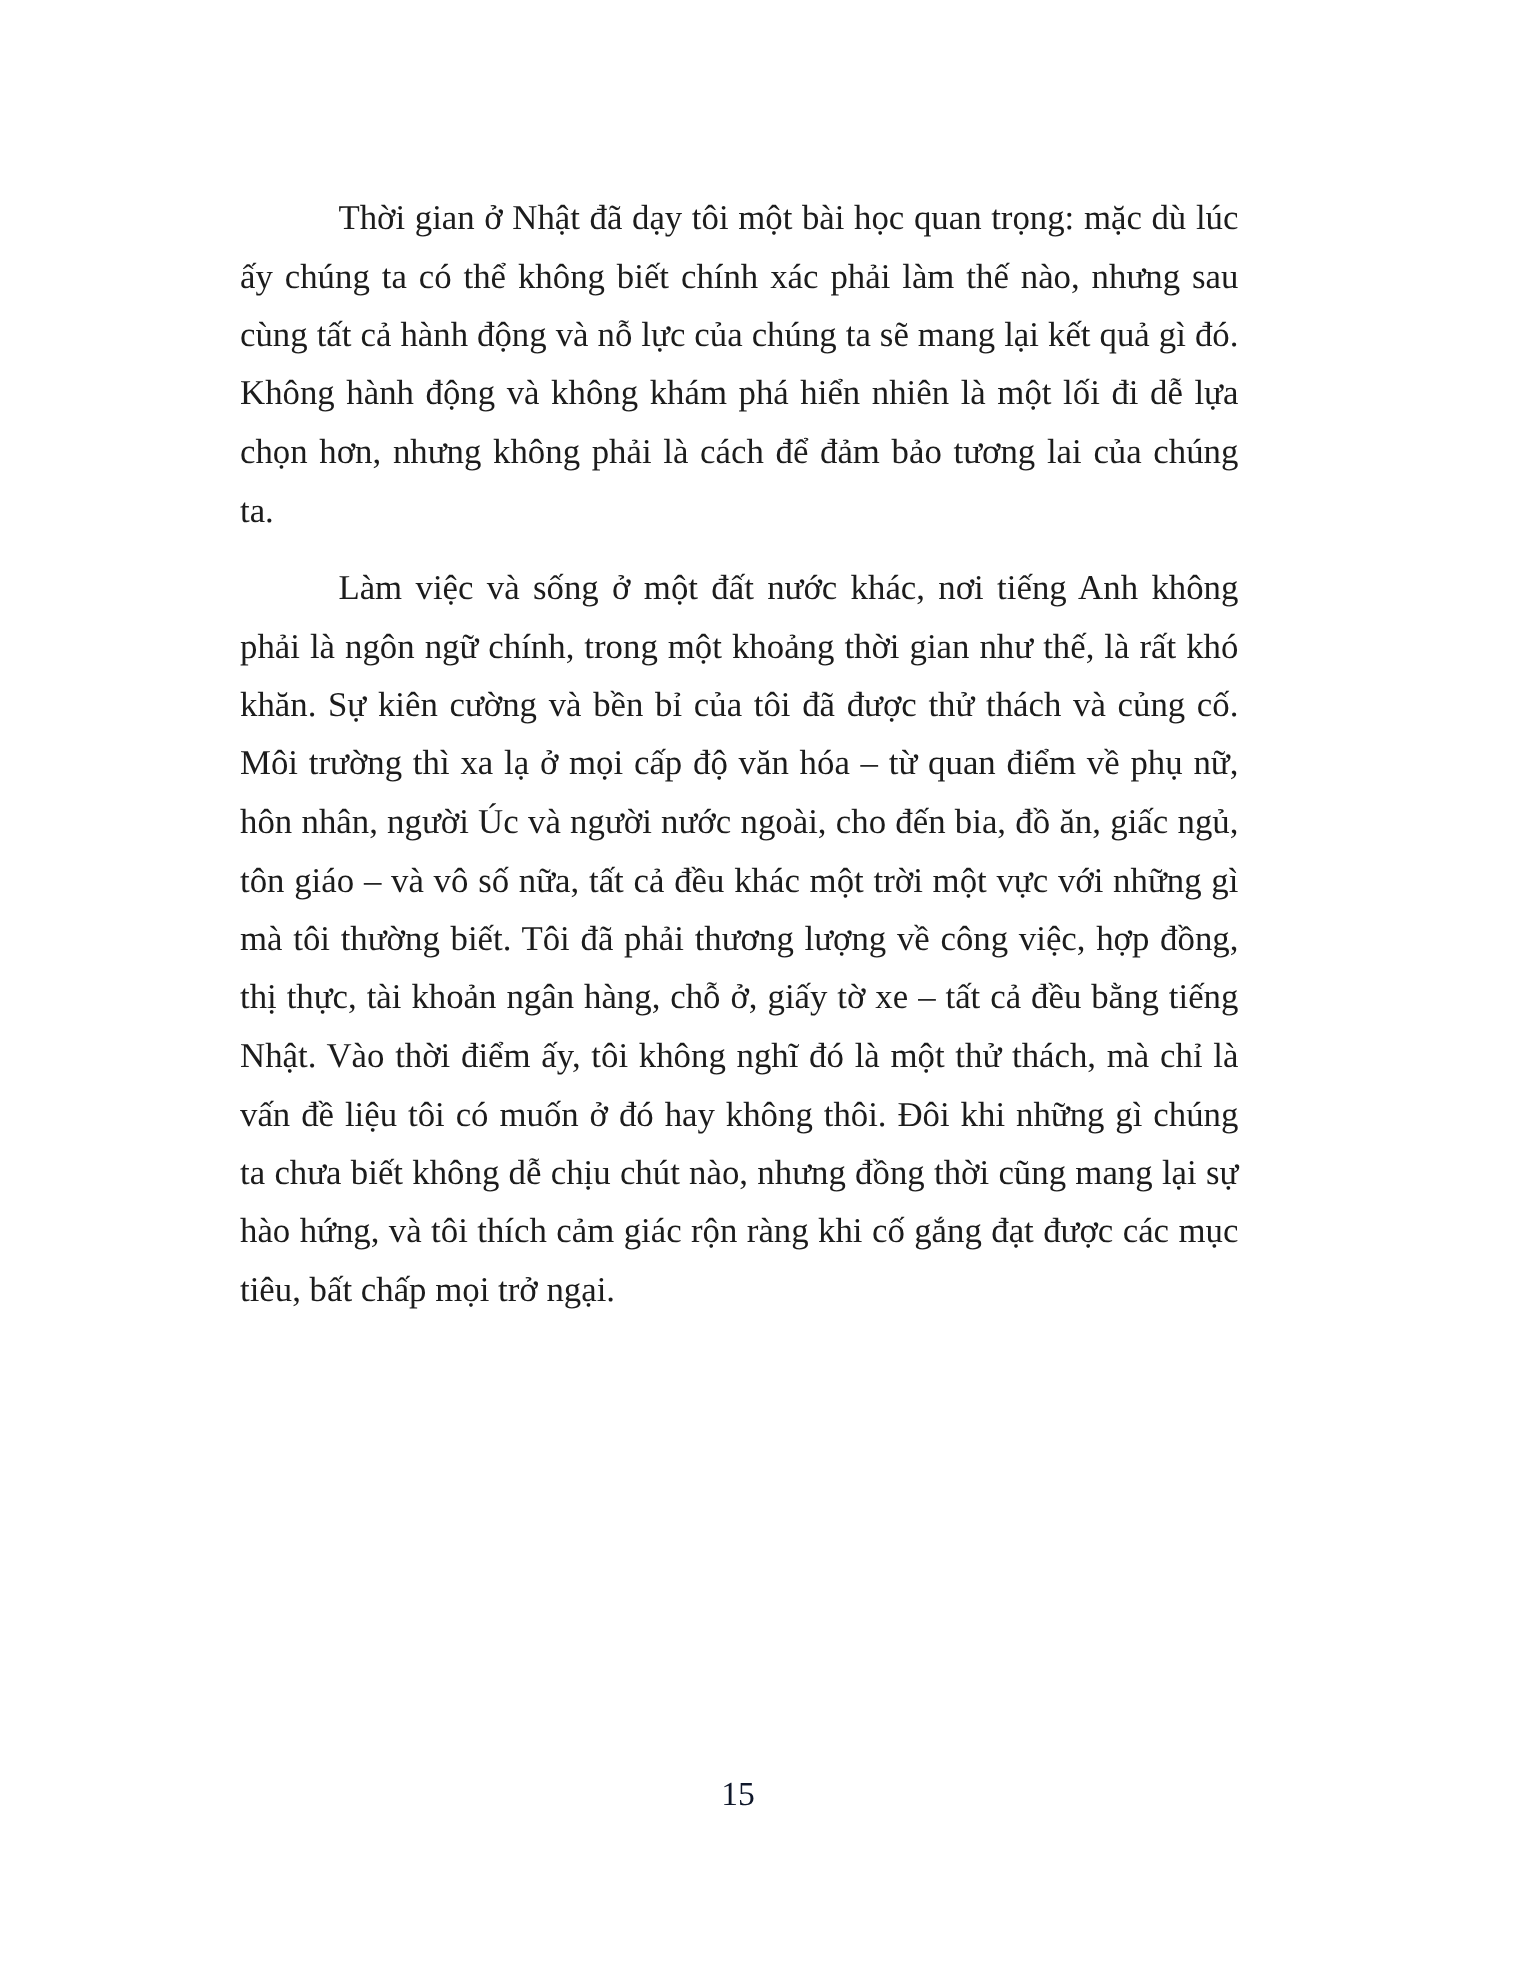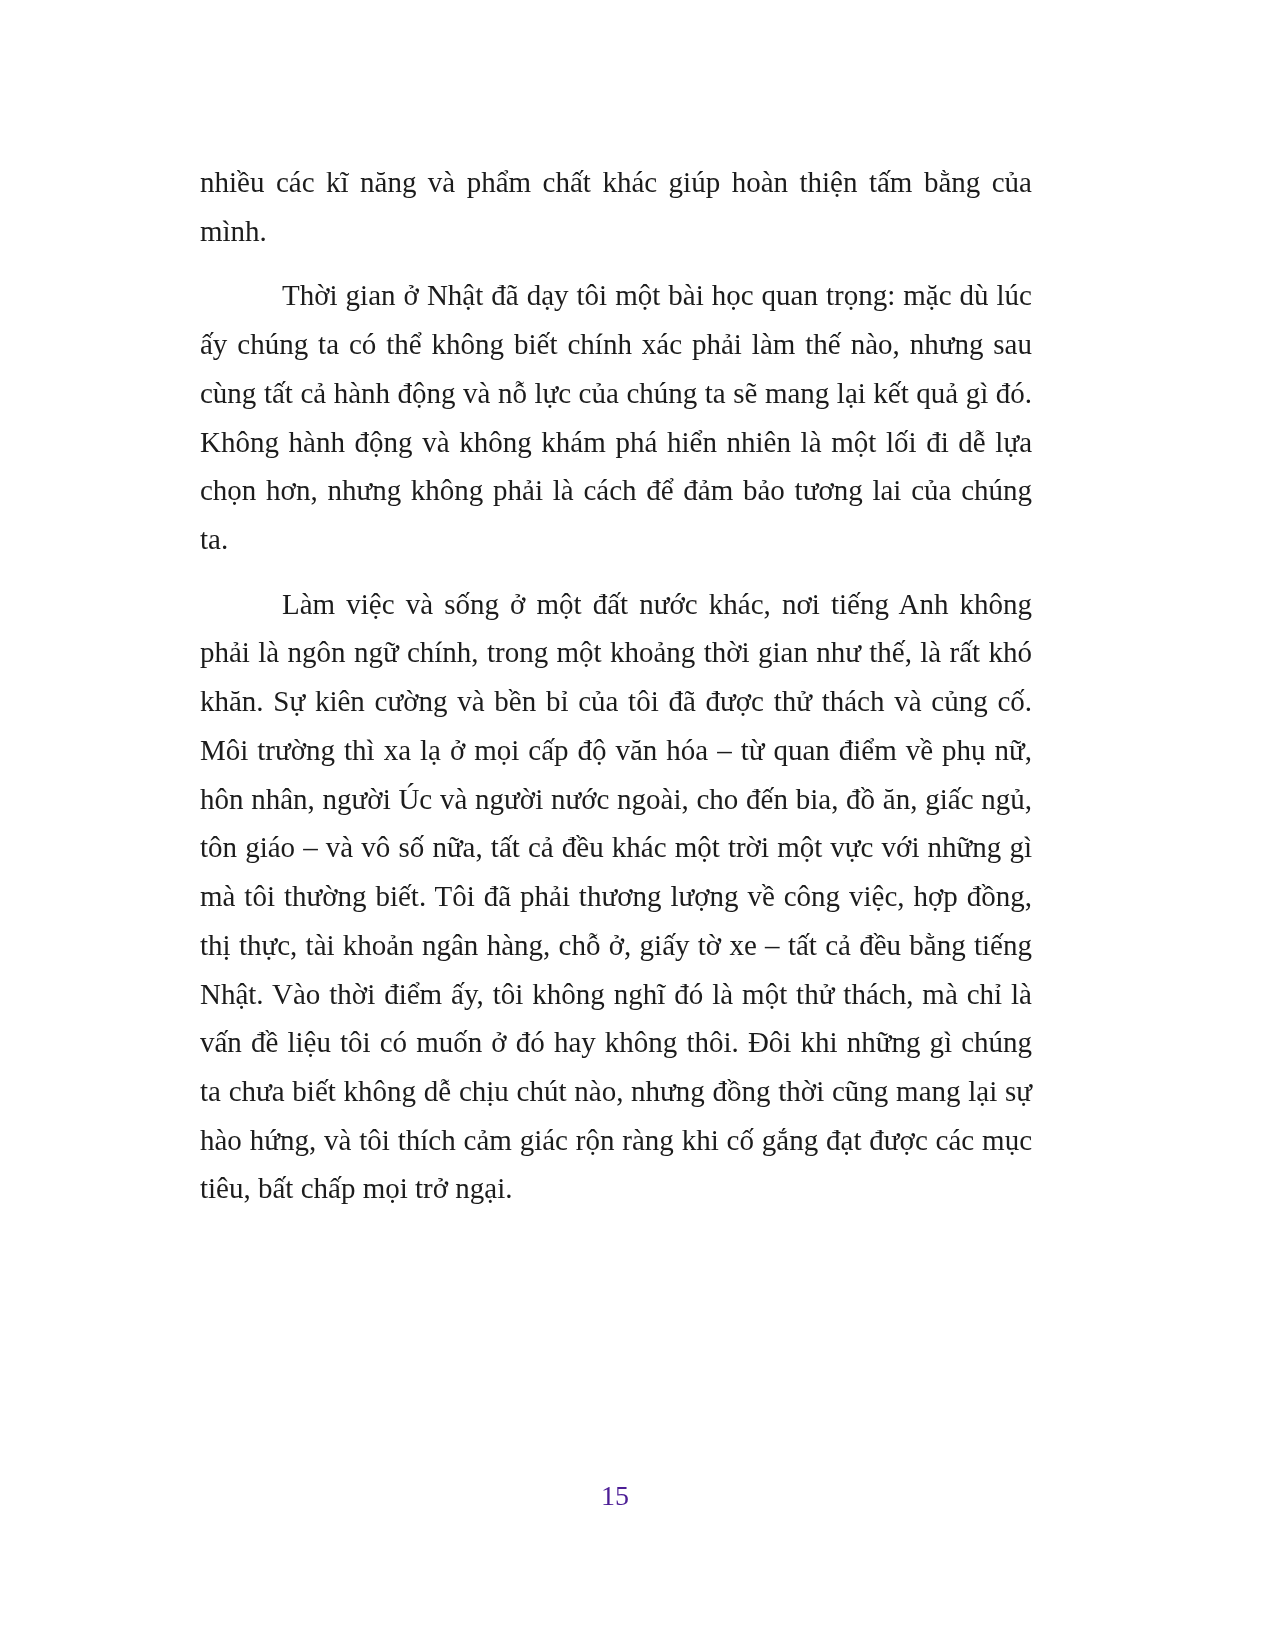--- a/index.html
+++ b/index.html
@@ -34,26 +34,25 @@
     text-indent: 82px;
   }
   .page-number {
     position: absolute;
     left: 0;
     right: 45px;
     bottom: 138px;
     text-align: center;
     font-family: "Liberation Serif", "DejaVu Serif", serif;
     font-size: 28px;
-    color: #4c1d95;
+    color: #0f172a;
   }
 </style>
 </head>
 <body>
 
 <div class="page">
   <div class="text-block">
-    <p>nhiều các kĩ năng và phẩm chất khác giúp hoàn thiện tấm bằng của mình.</p>
     <p class="indent">Thời gian ở Nhật đã dạy tôi một bài học quan trọng: mặc dù lúc ấy chúng ta có thể không biết chính xác phải làm thế nào, nhưng sau cùng tất cả hành động và nỗ lực của chúng ta sẽ mang lại kết quả gì đó. Không hành động và không khám phá hiển nhiên là một lối đi dễ lựa chọn hơn, nhưng không phải là cách để đảm bảo tương lai của chúng ta.</p>
     <p class="indent">Làm việc và sống ở một đất nước khác, nơi tiếng Anh không phải là ngôn ngữ chính, trong một khoảng thời gian như thế, là rất khó khăn. Sự kiên cường và bền bỉ của tôi đã được thử thách và củng cố. Môi trường thì xa lạ ở mọi cấp độ văn hóa – từ quan điểm về phụ nữ, hôn nhân, người Úc và người nước ngoài, cho đến bia, đồ ăn, giấc ngủ, tôn giáo – và vô số nữa, tất cả đều khác một trời một vực với những gì mà tôi thường biết. Tôi đã phải thương lượng về công việc, hợp đồng, thị thực, tài khoản ngân hàng, chỗ ở, giấy tờ xe – tất cả đều bằng tiếng Nhật. Vào thời điểm ấy, tôi không nghĩ đó là một thử thách, mà chỉ là vấn đề liệu tôi có muốn ở đó hay không thôi. Đôi khi những gì chúng ta chưa biết không dễ chịu chút nào, nhưng đồng thời cũng mang lại sự hào hứng, và tôi thích cảm giác rộn ràng khi cố gắng đạt được các mục tiêu, bất chấp mọi trở ngại.</p>
   </div>
   <div class="page-number">15</div>
 </div>
 
 </body></html>

